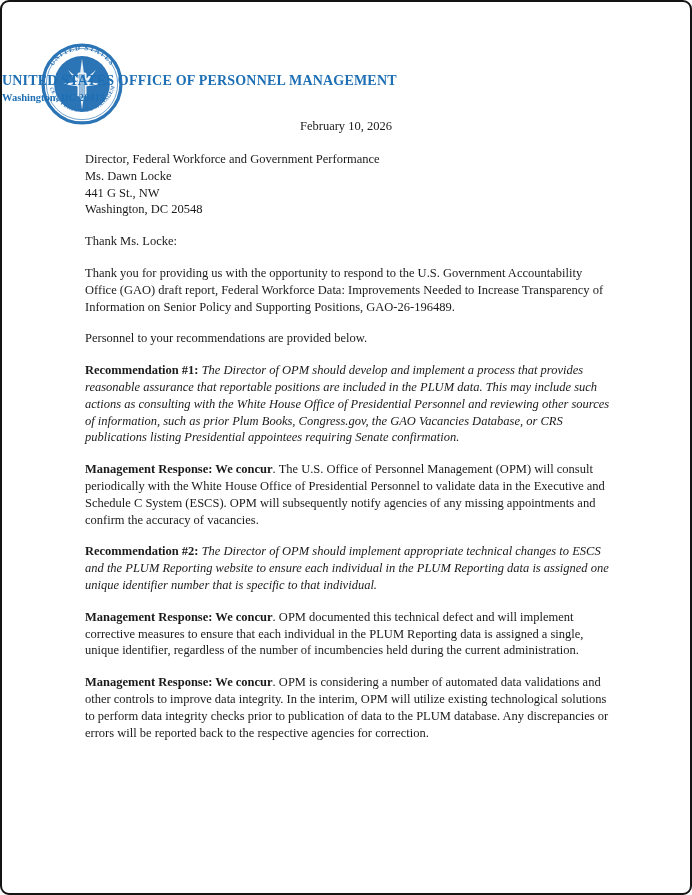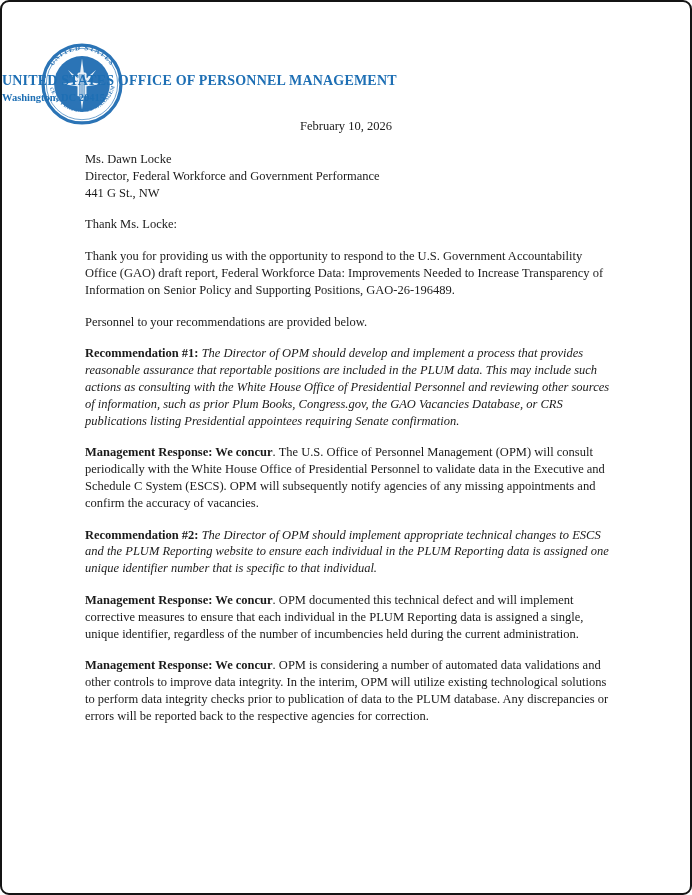--- a/index.html
+++ b/index.html
@@ -110,23 +110,24 @@
     </svg>
   </div>
 
   <div class="org-name">UNITED STATES OFFICE OF PERSONNEL MANAGEMENT</div>
   <div class="org-address">Washington, DC 20415</div>
   <div class="date-line">February 10, 2026</div>
 
   <div class="content">
 
     <div class="para">
+      <p class="addr-line">Director, Federal Workforce and Government Performance</p>
       <p class="addr-line">Ms. Dawn Locke</p>
-      <p class="addr-line">Director, Federal Workforce and Government Performance</p>
       <p class="addr-line">441 G St., NW</p>
+      <p class="addr-line">Washington, DC 20548</p>
     </div>
 
     <p class="para">Thank Ms. Locke:</p>
 
     <p class="para">Thank you for providing us with the opportunity to respond to the U.S. Government Accountability Office (GAO) draft report, Federal Workforce Data: Improvements Needed to Increase Transparency of Information on Senior Policy and Supporting Positions, GAO-26-196489.</p>
 
     <p class="para">Personnel to your recommendations are provided below.</p>
 
     <p class="para">
       <strong class="lbl">Recommendation #1:</strong>

